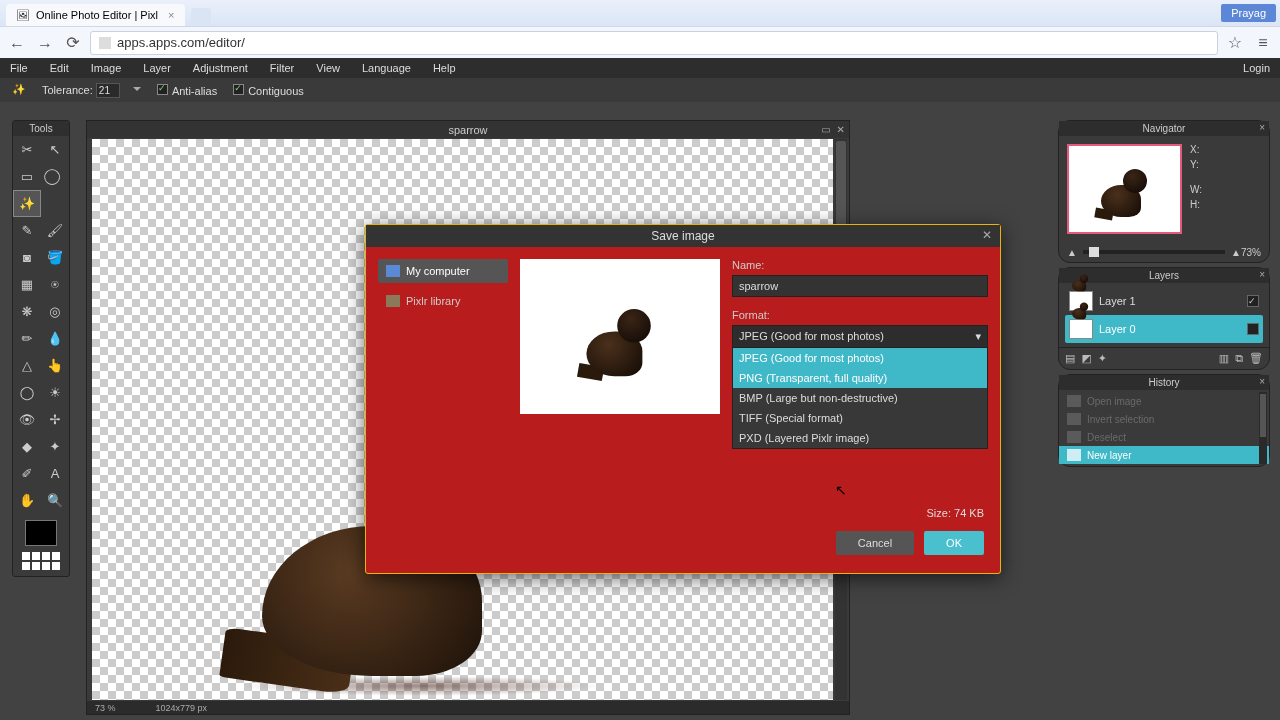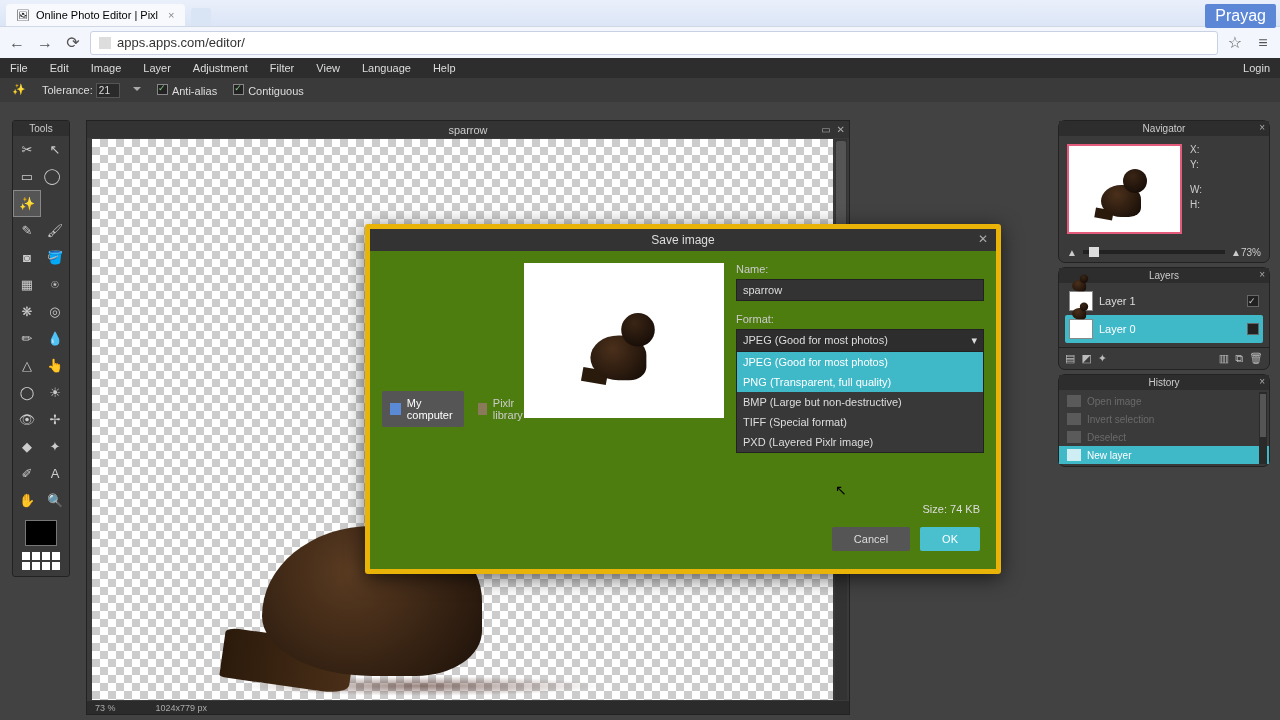--- a/index.html
+++ b/index.html
@@ -4,21 +4,21 @@
 <style>
   * { box-sizing: border-box; margin: 0; padding: 0; font-family: Arial, sans-serif; }
   body { width: 1280px; height: 720px; overflow: hidden; background: #424242; position: relative; }
 
   
   .browser-top { background: linear-gradient(#eaf0fb, #c9d8f0); height: 58px; position: relative; }
   .tab-strip { height: 26px; display: flex; align-items: flex-end; padding-left: 6px; position: relative; }
   .tab { background: #f7f9fc; border-radius: 4px 4px 0 0; padding: 4px 10px; font-size: 11px; display: flex; align-items: center; gap: 6px; height: 22px; max-width: 180px; }
   .tab .x { color: #888; font-size: 11px; margin-left: 4px; }
   .tab-plus { width: 20px; height: 18px; background: #d9e4f5; margin-left: 6px; border-radius: 3px; }
-  .corner-badge { position: absolute; right: 4px; top: 4px; padding: 3px 10px; background: #5b87d6; color: #fff; font-size: 16px; border-radius: 2px; }
+  .corner-badge { position: absolute; right: 4px; top: 4px; padding: 3px 10px; background: #5b87d6; color: #fff; font-size: 11px; border-radius: 2px; }
   .addr-row { height: 32px; display: flex; align-items: center; padding: 0 6px; gap: 6px; background: #f3f6fc; border-top: 1px solid #d0d7e5; }
   .nav-btn { width: 22px; height: 22px; display: flex; align-items: center; justify-content: center; color: #555; font-size: 16px; }
   .url-bar { flex: 1; height: 24px; background: #fff; border: 1px solid #c8d2e4; border-radius: 3px; display: flex; align-items: center; padding: 0 8px; font-size: 13px; color: #333; }
   .url-bar .doc-icon { width: 12px; height: 12px; background: #ddd; margin-right: 6px; }
 
   
   .menu-bar { background: #2d2d2d; height: 20px; display: flex; align-items: center; padding: 0 10px; font-size: 11px; color: #ddd; gap: 22px; }
   .menu-bar .login { margin-left: auto; }
 
   
@@ -65,21 +65,21 @@
 
   
   .bird-lg { position: absolute; left: 130px; bottom: 10px; width: 340px; height: 300px; }
   .bird-lg .body { position: absolute; bottom: 14px; left: 40px; width: 220px; height: 150px; background: radial-gradient(circle at 40% 30%, #5a3b21, #1d1109); border-radius: 50% 40% 30% 50% / 60% 50% 30% 40%; }
   .bird-lg .head { position: absolute; bottom: 150px; left: 150px; width: 130px; height: 120px; background: radial-gradient(circle at 40% 30%, #4b301b, #140a05); border-radius: 50% 55% 45% 50%; }
   .bird-lg .tail { position: absolute; bottom: 4px; left: 0; width: 130px; height: 50px; background: linear-gradient(90deg,#2b1a0b,#4a2f18); transform: rotate(8deg); border-radius: 10% 30% 20% 5%; }
   .bird-lg .shadow { position: absolute; bottom: -6px; left: 20px; width: 360px; height: 20px; background: radial-gradient(ellipse, rgba(60,20,10,.5), transparent 70%); }
 
   
   .right-col { position: absolute; right: 10px; top: 18px; width: 212px; display: flex; flex-direction: column; gap: 4px; }
-  .panel { background: #3a3a3a; border: 1px solid #222; border-radius: 7px; }
+  .panel { background: #3a3a3a; border: 1px solid #222; border-radius: 12px; }
   .panel-title { background: #2d2d2d; color: #ccc; font-size: 10px; text-align: center; padding: 2px 0; position: relative; }
   .panel-title .px { position: absolute; right: 4px; top: 1px; color: #aaa; font-size: 10px; }
   .nav-body { padding: 8px; display: flex; gap: 8px; }
   .nav-thumb { width: 115px; height: 90px; background: #fff; border: 2px solid #e35a7a; display: flex; align-items: center; justify-content: center; }
   .nav-coords { font-size: 10px; color: #ccc; display: flex; flex-direction: column; gap: 4px; }
   .nav-slider { height: 20px; display: flex; align-items: center; justify-content: space-between; padding: 0 8px; font-size: 10px; color: #ccc; }
   .nav-slider .track { flex: 1; height: 4px; background: #222; margin: 0 6px; position: relative; }
   .nav-slider .track .knob { position: absolute; left: 6px; top: -3px; width: 10px; height: 10px; background: #ddd; }
 
   .layers-body { padding: 4px 6px; }
@@ -92,25 +92,25 @@
   .layers-foot .grp { display: flex; gap: 6px; }
 
   .hist-body { padding: 2px 0; position: relative; }
   .hist-row { display: flex; align-items: center; gap: 6px; padding: 3px 8px; font-size: 10px; color: #6a6a6a; }
   .hist-row.sel { background: #3fb8c8; color: #fff; }
   .hist-icon { width: 14px; height: 12px; background: #5a5a5a; }
   .hist-scroll { position: absolute; right: 2px; top: 2px; bottom: 2px; width: 8px; background: #2a2a2a; }
   .hist-scroll .thumb { position: absolute; left: 1px; right: 1px; top: 2px; height: 60%; background: #555; }
 
   
-  .dialog { position: absolute; left: 365px; top: 122px; width: 636px; height: 350px; background: #4d7c0f; border: 5px solid #eab308; border-radius: 3px; box-shadow: 0 4px 20px rgba(0,0,0,.6); }
+  .dialog { position: absolute; left: 365px; top: 122px; width: 636px; height: 350px; background: #b91c1c; border: 1px solid #eab308; border-radius: 3px; box-shadow: 0 4px 20px rgba(0,0,0,.6); }
   .dlg-title { background: #333; color: #ddd; font-size: 12px; text-align: center; padding: 4px 0; position: relative; }
   .dlg-title .x { position: absolute; right: 8px; top: 3px; color: #aaa; font-size: 12px; }
   .dlg-body { display: flex; padding: 12px; gap: 12px; height: calc(100% - 24px); }
-  .dlg-side { width: 130px; display: flex; flex-direction: row; gap: 6px; align-items: center; }
+  .dlg-side { width: 130px; display: flex; flex-direction: column; gap: 6px; }
   .dest { padding: 6px 8px; font-size: 11px; color: #ccc; display: flex; align-items: center; gap: 6px; border-radius: 2px; }
   .dest.sel { background: #555; color: #fff; }
   .dest .icn { width: 14px; height: 12px; background: #5a8ad6; }
   .dest .icn2 { width: 14px; height: 12px; background: #8a7a5a; }
   .dlg-preview { width: 200px; height: 155px; background: #fff; display: flex; align-items: center; justify-content: center; }
   .dlg-form { flex: 1; display: flex; flex-direction: column; font-size: 11px; color: #ccc; position: relative; }
   .fld-label { margin-bottom: 4px; }
   .fld-input { background: #333; border: 1px solid #222; color: #ddd; padding: 4px 6px; font-size: 11px; margin-bottom: 12px; }
   .fmt-select { position: relative; }
   .fmt-current { background: #2d2d2d; border: 1px solid #222; padding: 4px 6px; font-size: 11px; color: #ddd; display: flex; justify-content: space-between; }

